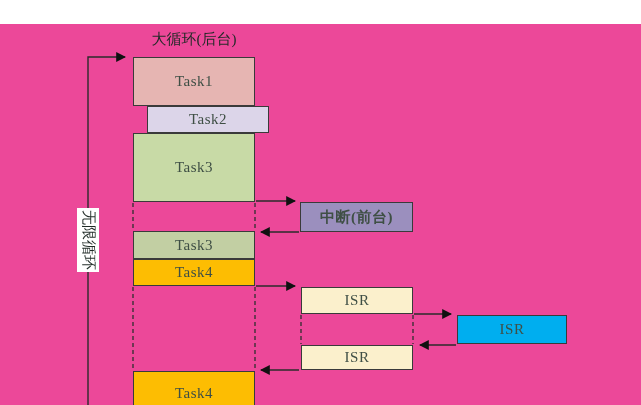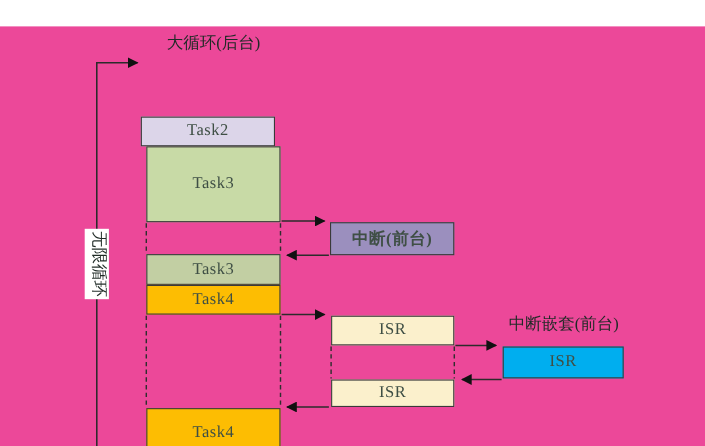--- a/index.html
+++ b/index.html
@@ -46,21 +46,20 @@
   svg .wire{stroke:#2b2b2b;stroke-width:1.4;fill:none;}
   svg .dash{stroke:#2f2f2f;stroke-width:1.3;fill:none;stroke-dasharray:4 3;}
 </style>
 </head>
 <body>
 
 <div id="canvas">
 
   <div class="caption" style="left:118px;top:6px;width:152px;">大循环(后台)</div>
 
-  <div class="caption" style="left:440px;top:261px;width:145px;">中断嵌套(前台)</div>
 
   <svg class="overlay">
     <defs>
       <marker id="arrow" viewBox="0 0 10 10" refX="9" refY="5" markerWidth="7" markerHeight="7" orient="auto-start-reverse">
         <path d="M0,0 L10,5 L0,10 z" fill="#111"></path>
       </marker>
     </defs>
 
     <path class="wire" d="M132,390 L88,390 L88,33 L125,33" marker-end="url(#arrow)"></path>
 
@@ -78,22 +77,25 @@
     <path class="dash" d="M255,179 L255,207"></path>
     <path class="dash" d="M133,263 L133,346"></path>
     <path class="dash" d="M255,263 L255,346"></path>
 
     <path class="dash" d="M301,291 L301,320"></path>
     <path class="dash" d="M413,291 L413,320"></path>
   </svg>
 
   <div id="loop-label">无限循环</div>
 
+  <div class="box" style="left: 133px; top: 33px; width: 122px; height: 49px; background-color: rgb(230, 181, 178);">
+    <span>Task1</span>
+  </div>
 
-  <div class="box" style="left: 128px; top: 82px; width: 122px; height: 27px; background-color: rgb(220, 213, 233);">
+  <div class="box" style="left: 147px; top: 82px; width: 122px; height: 27px; background-color: rgb(220, 213, 233);">
     <span>Task2</span>
   </div>
 
   <div class="box" style="left: 133px; top: 109px; width: 122px; height: 69px; background-color: rgb(200, 218, 166);">
     <span>Task3</span>
   </div>
 
   <div class="box" style="left: 133px; top: 207px; width: 122px; height: 28px; background-color: rgb(194, 207, 163);">
     <span>Task3</span>
   </div>

